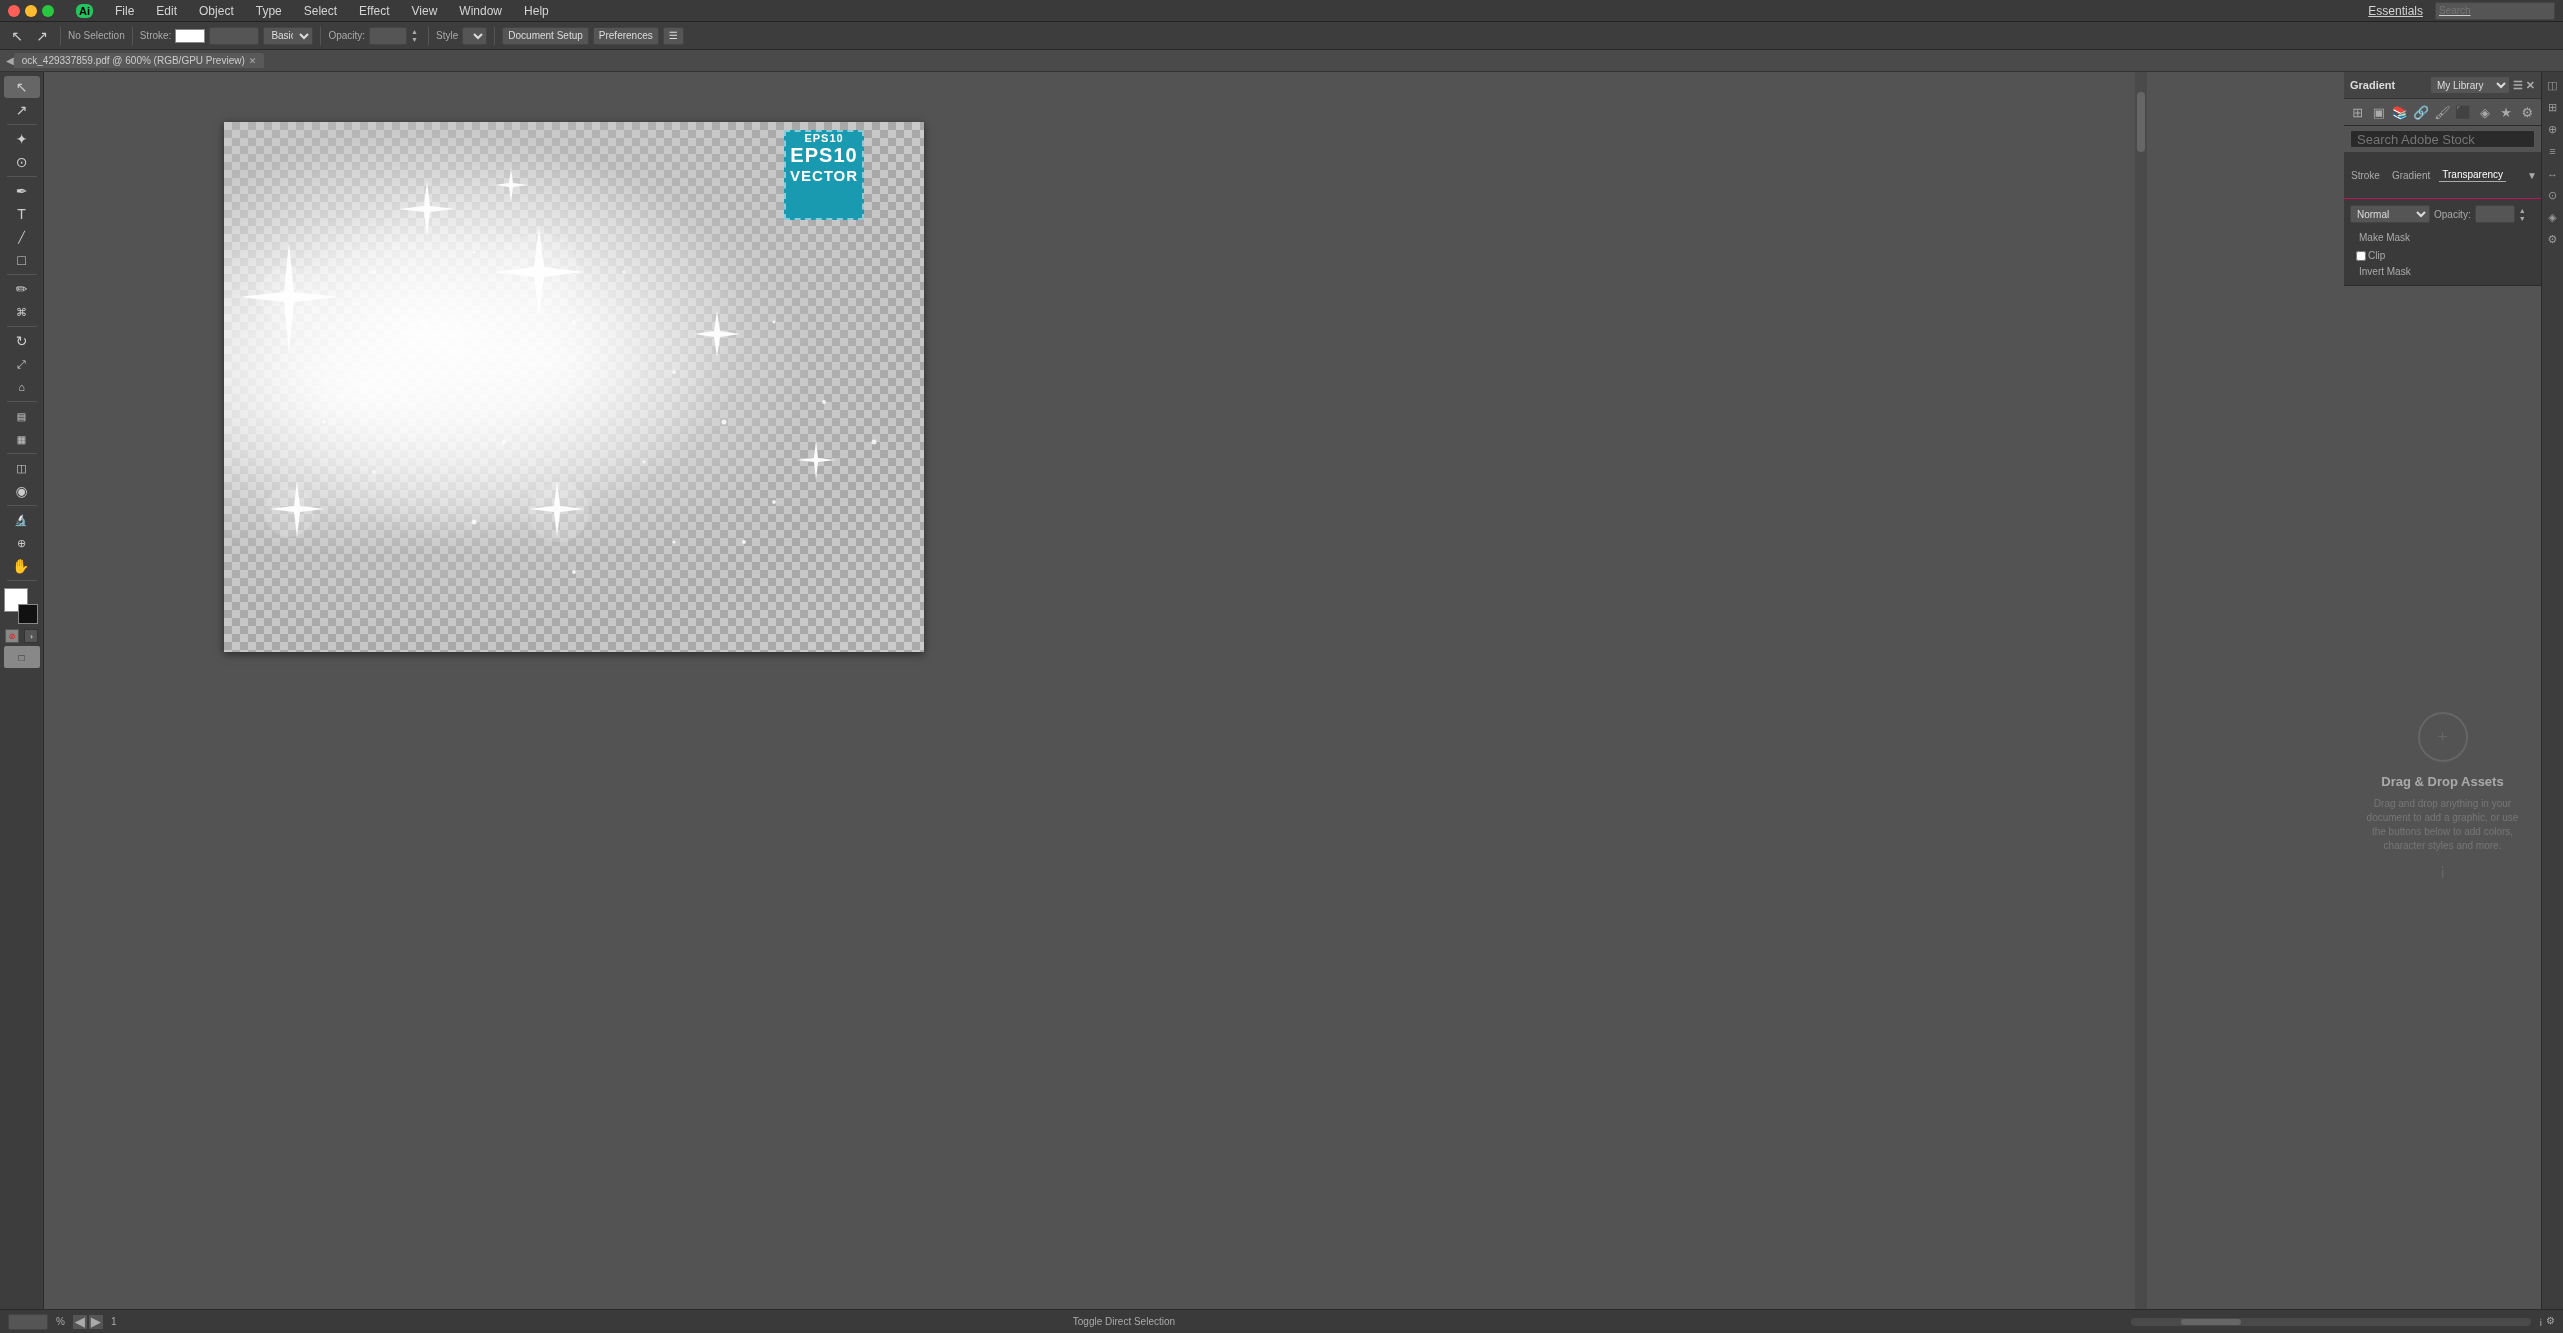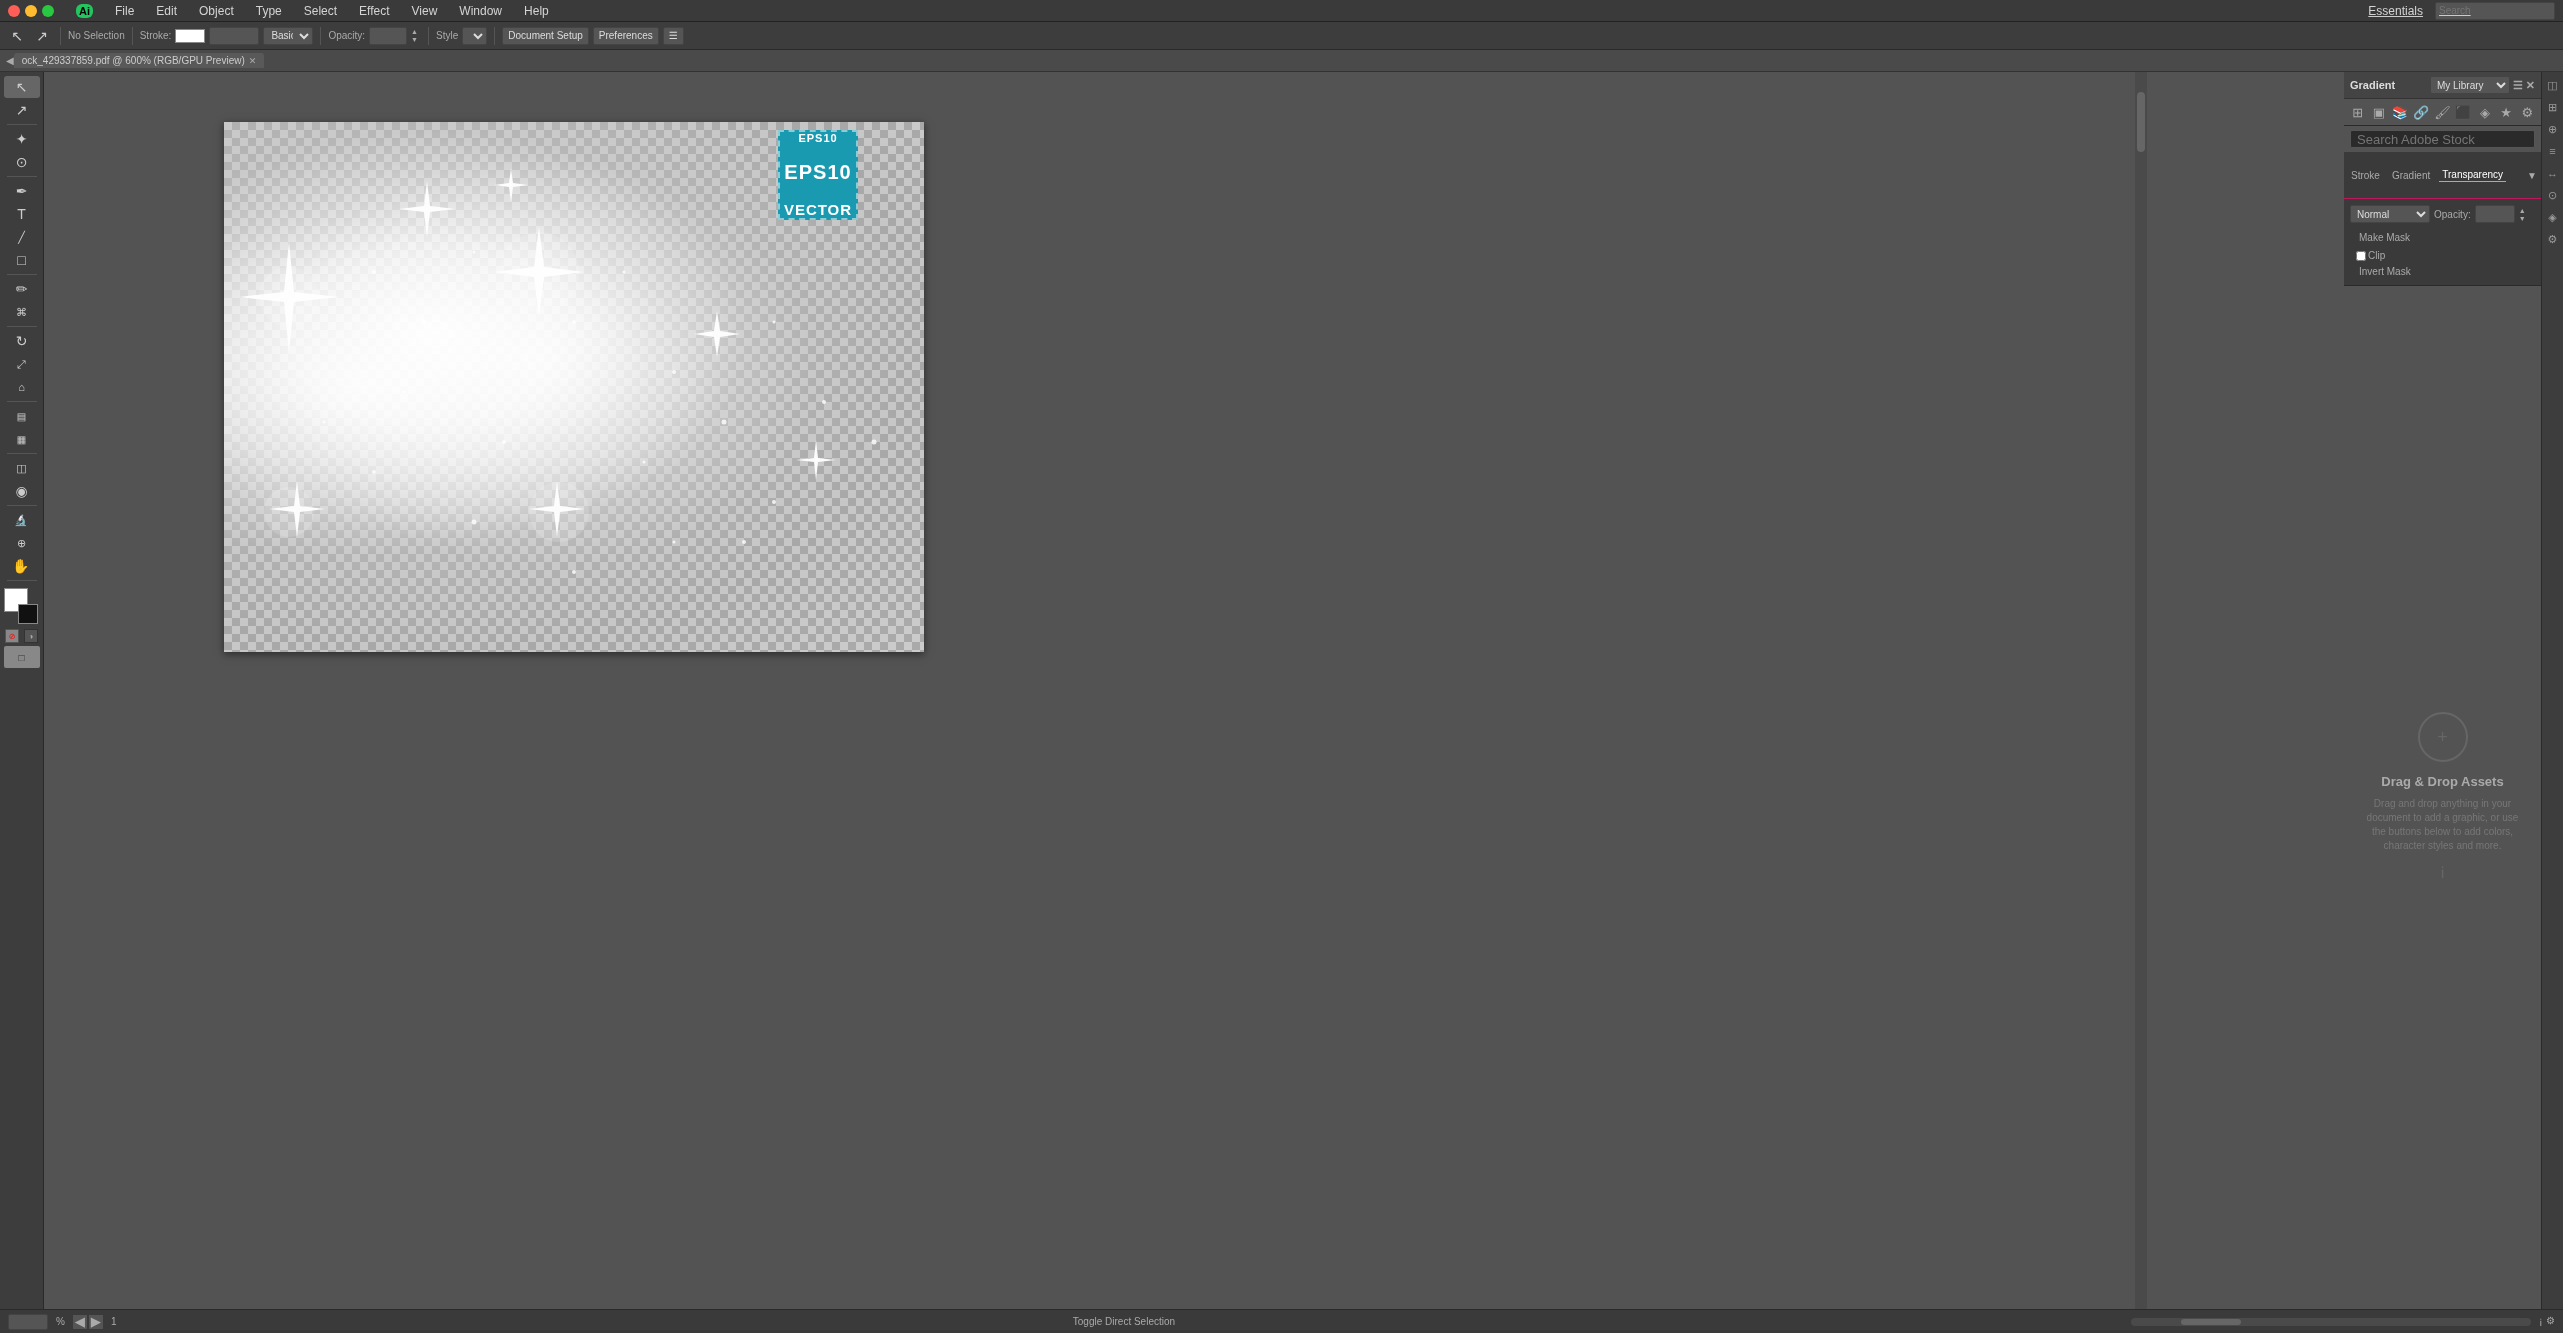--- a/index.html
+++ b/index.html
@@ -196,28 +196,28 @@
     .sparkle-overlay {
       position: absolute;
       top: 0; left: 0; right: 0; bottom: 0;
       background: radial-gradient(ellipse at 30% 40%, rgba(255,255,255,0.95) 0%, rgba(255,255,255,0.7) 20%, rgba(200,200,200,0.4) 45%, rgba(150,150,150,0.1) 70%, transparent 100%);
     }
 
     
     #eps10-badge {
       position: absolute;
       top: 8px;
-      right: 66px;
+      right: 60px;
       width: 80px; height: 90px;
       background: #1a9ab0;
       border: 2px dashed rgba(255,255,255,0.5);
       display: flex;
       flex-direction: column;
       align-items: center;
-      justify-content: space-between;
+      justify-content: flex-start;
       color: white;
       font-weight: bold;
     }
     .eps10-top { font-size: 11px; letter-spacing: 1px; }
     .eps10-mid { font-size: 20px; font-weight: 900; letter-spacing: 1px; }
     .eps10-bot { font-size: 15px; font-weight: 900; letter-spacing: 1px; }
 
     
     .panel-icon-row {
       display: flex;

